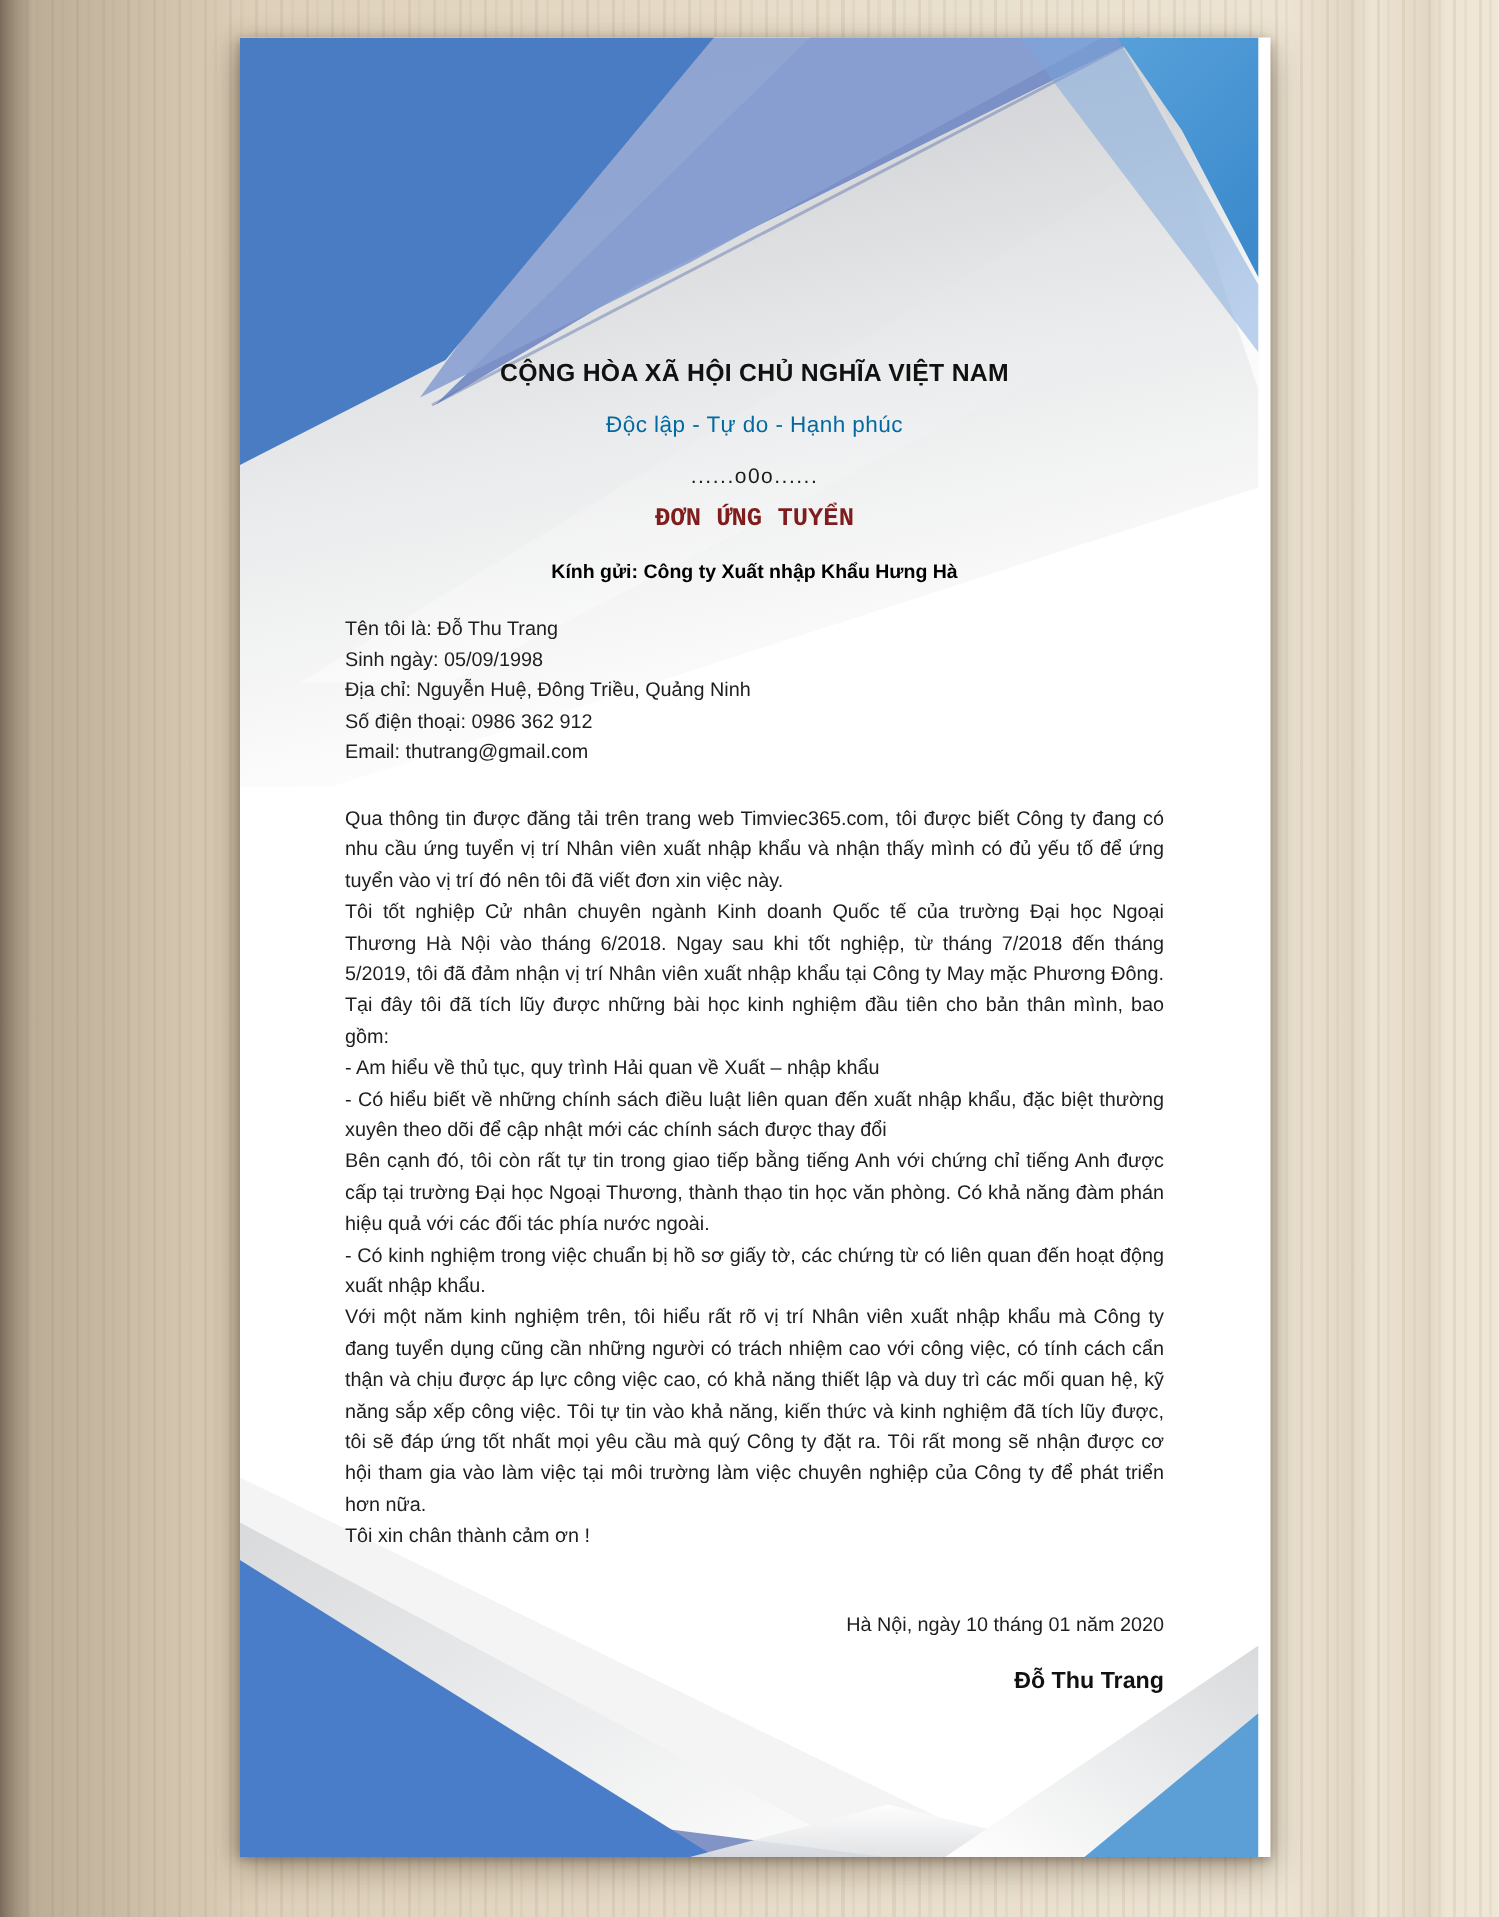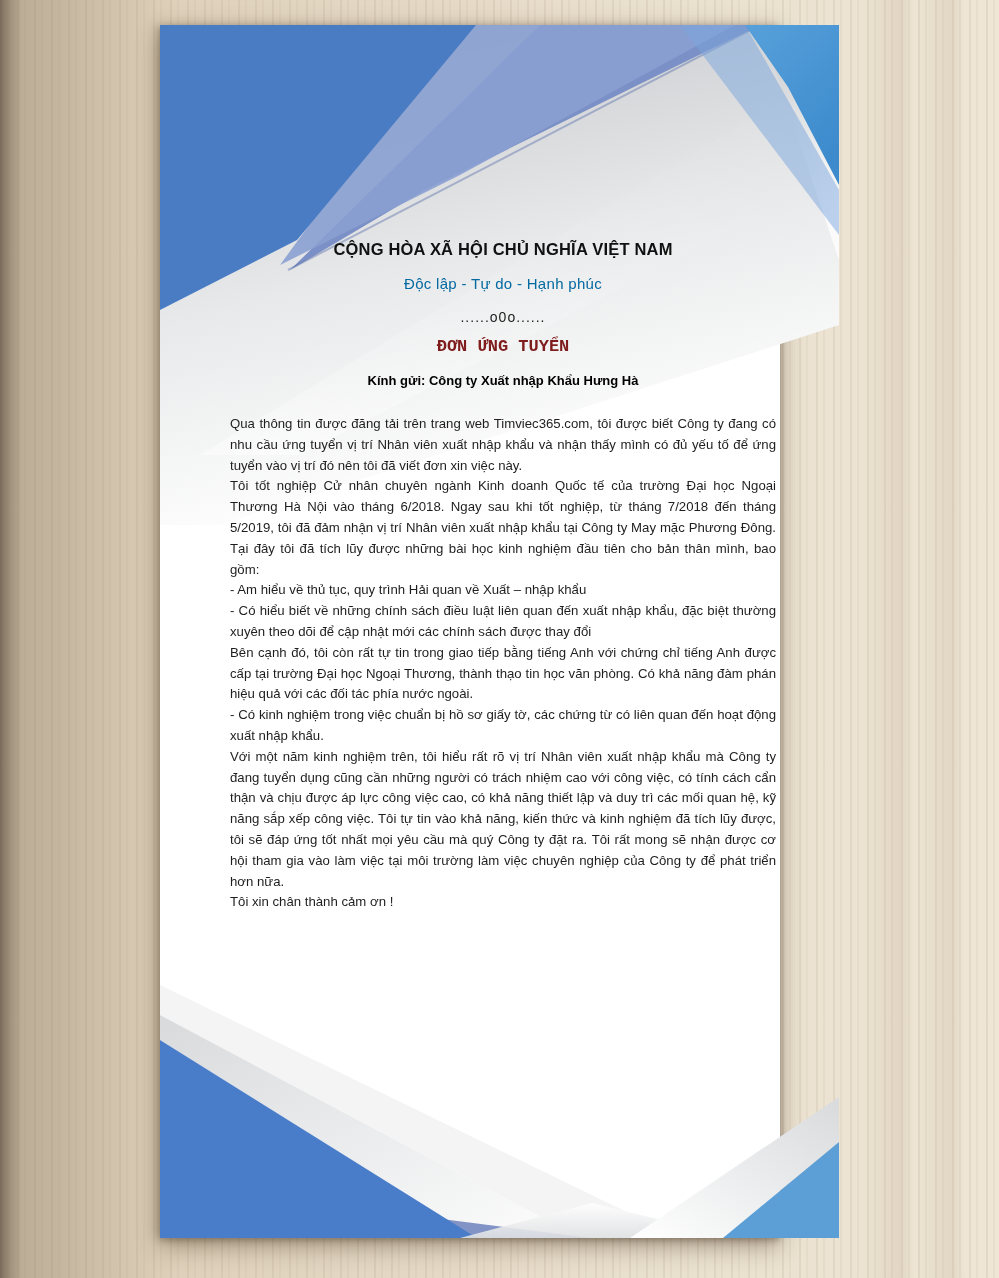--- a/index.html
+++ b/index.html
@@ -8,21 +8,21 @@
     font-family:"Liberation Sans", sans-serif;
     background-color:#e7dcc9;
     background-image:
       linear-gradient(90deg, rgba(75,62,48,.55) 0px, rgba(110,95,77,.35) 10px, rgba(0,0,0,0) 22px),
       linear-gradient(90deg, rgba(107,92,74,.30) 0px, rgba(130,113,92,.22) 70px, rgba(150,133,110,.12) 125px, rgba(0,0,0,0) 175px),
       linear-gradient(90deg, rgba(0,0,0,0) 860px, rgba(190,172,146,.25) 900px, rgba(0,0,0,0) 915px, rgba(196,178,152,.28) 952px, rgba(0,0,0,0) 965px),
       repeating-linear-gradient(90deg, rgba(167,148,122,.16) 0 2px, rgba(0,0,0,0) 2px 7px, rgba(182,165,140,.12) 7px 9px, rgba(0,0,0,0) 9px 17px),
       linear-gradient(90deg, #d9cab2 0%, #e2d5c0 30%, #e9dfcd 62%, #efe6d6 100%);
   }
   .paper {
-    position:absolute; left:160px; top:25px; width:620px; height:1213px;
+    position:absolute; left:160px; top:25px; width:687px; height:1213px;
     background:#ffffff;
     box-shadow:0 8px 22px rgba(80,62,42,.45), 0 2px 6px rgba(80,62,42,.35), -4px 0 10px rgba(80,62,42,.18);
   }
   .decor-top { position:absolute; left:0; top:0; width:679px; height:500px; display:block; }
   .decor-bottom { position:absolute; left:0; bottom:0; width:679px; height:253px; display:block; }
   .content {
     position:absolute; left:70px; top:0; width:546px; color:#1e1e1e;
   }
   .national-title { margin-top:212px; text-align:center; font-size:16.5px; font-weight:bold; letter-spacing:.2px; line-height:24px; color:#111; }
   .motto { margin-top:12px; text-align:center; font-size:15px; line-height:22px; letter-spacing:.3px; color:#0369a1; }
@@ -96,27 +96,38 @@
     <polygon points="679,157 679,253 563,253" fill="#5b9fd6"></polygon>
   </svg>
 
   <div class="content">
     <div class="national-title">CỘNG HÒA XÃ HỘI CHỦ NGHĨA VIỆT NAM</div>
     <div class="motto">Độc lập - Tự do - Hạnh phúc</div>
     <div class="divider">......o0o......</div>
     <div class="letter-title">ĐƠN ỨNG TUYỂN</div>
     <div class="recipient">Kính gửi: Công ty Xuất nhập Khẩu Hưng Hà</div>
 
+    <div class="info">
+      <div>Tên tôi là: Đỗ Thu Trang</div>
+      <div>Sinh ngày: 05/09/1998</div>
+      <div>Địa chỉ: Nguyễn Huệ, Đông Triều, Quảng Ninh</div>
+      <div>Số điện thoại: 0986 362 912</div>
+      <div>Email: thutrang@gmail.com</div>
+    </div>
 
     <div class="body-text">
       <p>Qua thông tin được đăng tải trên trang web Timviec365.com, tôi được biết Công ty đang có nhu cầu ứng tuyển vị trí Nhân viên xuất nhập khẩu và nhận thấy mình có đủ yếu tố để ứng tuyển vào vị trí đó nên tôi đã viết đơn xin việc này.</p>
       <p>Tôi tốt nghiệp Cử nhân chuyên ngành Kinh doanh Quốc tế của trường Đại học Ngoại Thương Hà Nội vào tháng 6/2018. Ngay sau khi tốt nghiệp, từ tháng 7/2018 đến tháng 5/2019, tôi đã đảm nhận vị trí Nhân viên xuất nhập khẩu tại Công ty May mặc Phương Đông. Tại đây tôi đã tích lũy được những bài học kinh nghiệm đầu tiên cho bản thân mình, bao gồm:</p>
       <p>- Am hiểu về thủ tục, quy trình Hải quan về Xuất – nhập khẩu</p>
       <p>- Có hiểu biết về những chính sách điều luật liên quan đến xuất nhập khẩu, đặc biệt thường xuyên theo dõi để cập nhật mới các chính sách được thay đổi</p>
       <p>Bên cạnh đó, tôi còn rất tự tin trong giao tiếp bằng tiếng Anh với chứng chỉ tiếng Anh được cấp tại trường Đại học Ngoại Thương, thành thạo tin học văn phòng. Có khả năng đàm phán hiệu quả với các đối tác phía nước ngoài.</p>
       <p>- Có kinh nghiệm trong việc chuẩn bị hồ sơ giấy tờ, các chứng từ có liên quan đến hoạt động xuất nhập khẩu.</p>
       <p>Với một năm kinh nghiệm trên, tôi hiểu rất rõ vị trí Nhân viên xuất nhập khẩu mà Công ty đang tuyển dụng cũng cần những người có trách nhiệm cao với công việc, có tính cách cẩn thận và chịu được áp lực công việc cao, có khả năng thiết lập và duy trì các mối quan hệ, kỹ năng sắp xếp công việc. Tôi tự tin vào khả năng, kiến thức và kinh nghiệm đã tích lũy được, tôi sẽ đáp ứng tốt nhất mọi yêu cầu mà quý Công ty đặt ra. Tôi rất mong sẽ nhận được cơ hội tham gia vào làm việc tại môi trường làm việc chuyên nghiệp của Công ty để phát triển hơn nữa.</p>
       <p>Tôi xin chân thành cảm ơn !</p>
     </div>
 
+    <div class="closing">
+      <div class="closing-date">Hà Nội, ngày 10 tháng 01 năm 2020</div>
+      <div class="closing-signature">Đỗ Thu Trang</div>
+    </div>
   </div>
 
 </div>
 
 </body></html>

